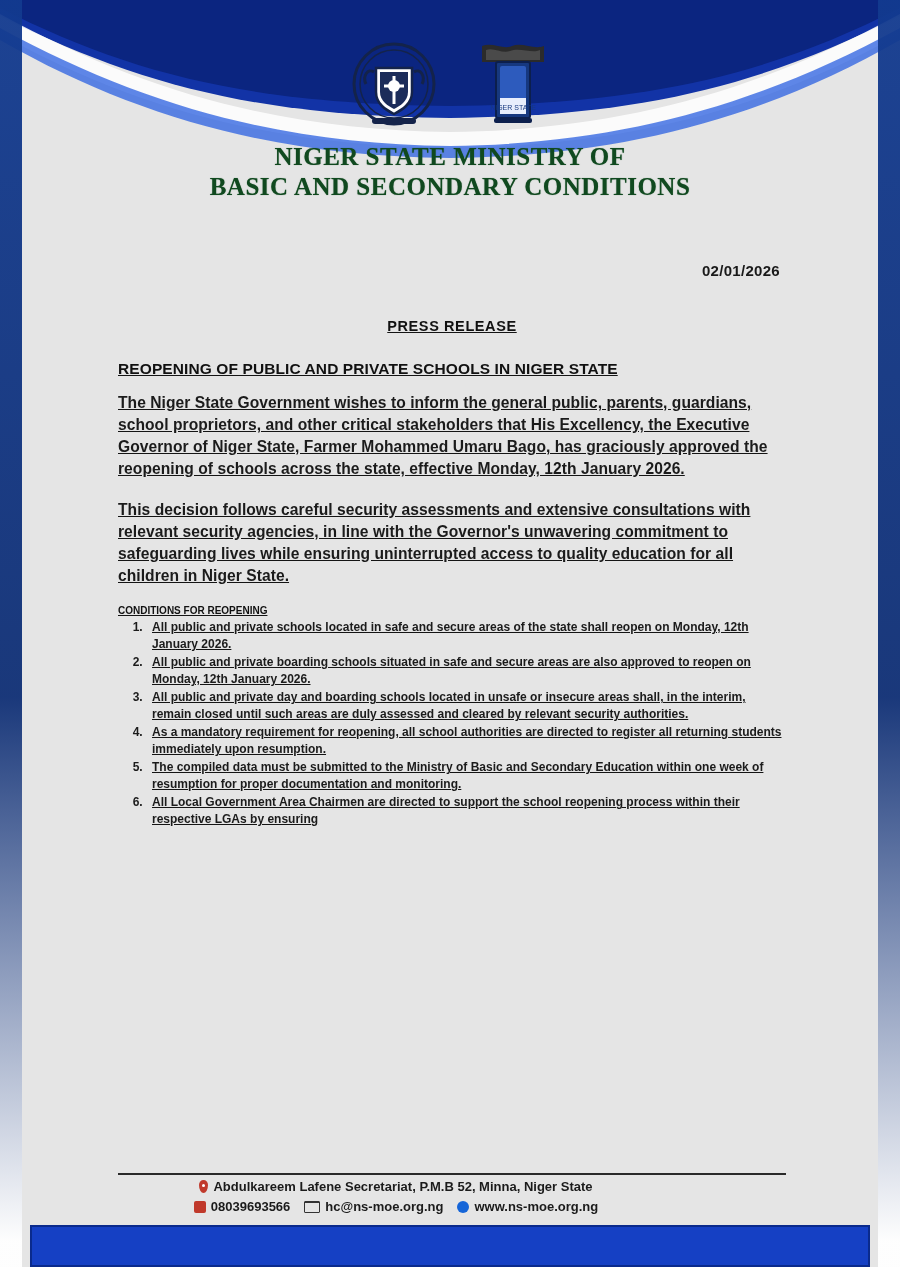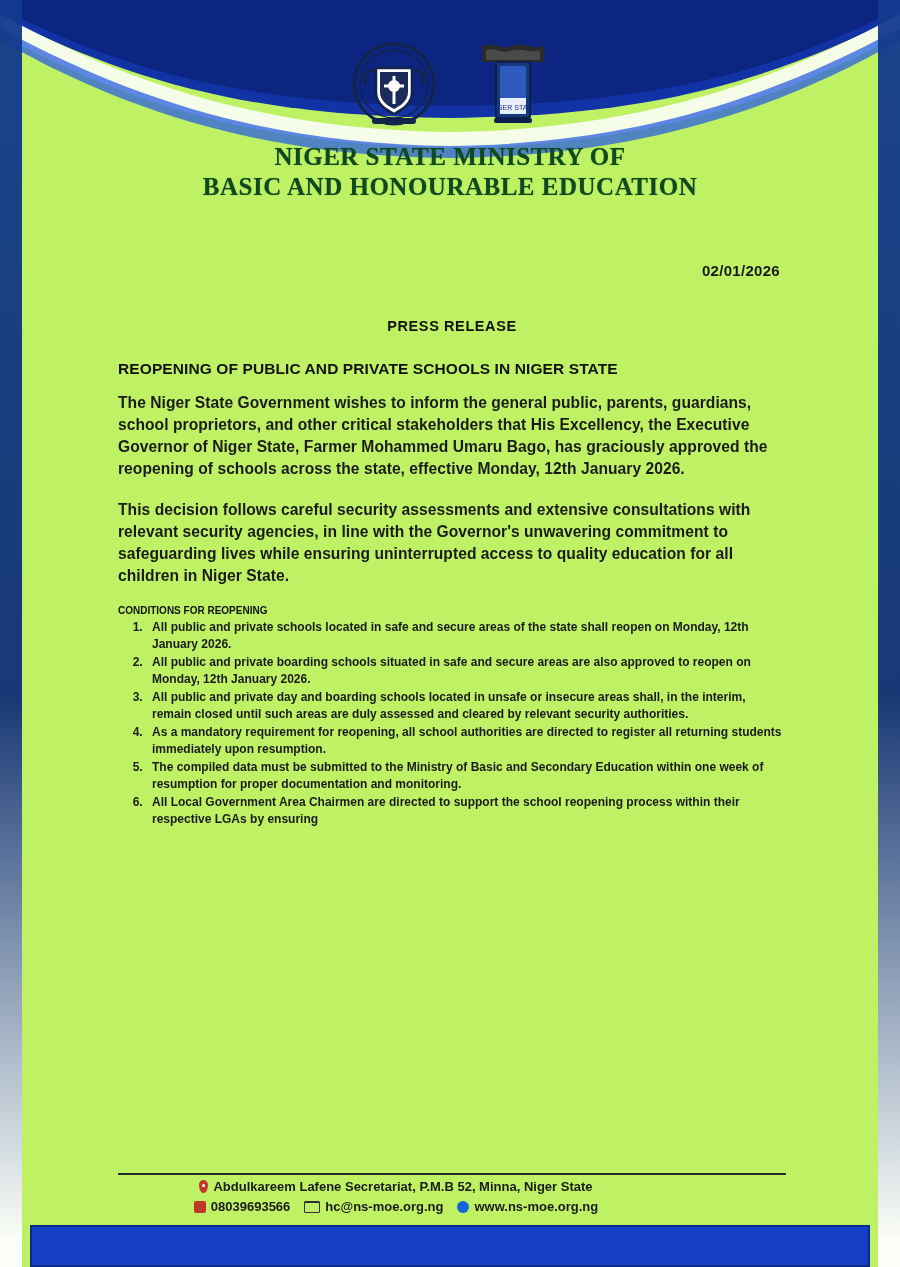--- a/index.html
+++ b/index.html
@@ -8,21 +8,21 @@
     background: #ffffff;
   }
   body {
     font-family: "Liberation Sans", sans-serif;
   }
   .page {
     position: relative;
     width: 900px;
     height: 1267px;
     overflow: hidden;
-    background: #bef264;
+    background: #e5e5e5;
   }
 
   
   .header-deco {
     position: absolute;
     top: 0;
     left: 0;
     width: 900px;
     height: 190px;
     overflow: hidden;
@@ -120,20 +120,21 @@
     letter-spacing: 0.3px;
   }
 
   
   .body-wrap {
     position: absolute;
     top: 318px;
     left: 118px;
     width: 668px;
     color: #141414;
+    text-decoration: underline;
   }
   .press-release-title {
     text-align: center;
     font-weight: bold;
     font-size: 14.5px;
     letter-spacing: 0.6px;
     margin-bottom: 26px;
     color: #111;
   }
   .section-title {
@@ -289,21 +290,21 @@
         <rect x="26" y="26" width="26" height="48" rx="2" fill="#2d5bbd"></rect>
         <path d="M26,58 L52,58 L52,74 L26,74 Z" fill="#e8eefc"></path>
         <text x="39" y="70" font-size="7" text-anchor="middle" fill="#16387f" font-family="Liberation Sans, sans-serif">NIGER STATE</text>
         <rect x="20" y="78" width="38" height="5" rx="2" fill="#0c1f4d"></rect>
       </svg>
     </div>
   </div>
 
   <div class="heading">
     <div class="line1">NIGER STATE MINISTRY OF</div>
-    <div class="line2">BASIC AND HONOURABLE EDUCATION</div>
+    <div class="line2">BASIC AND SECONDARY CONDITIONS</div>
   </div>
 
   <div class="date">02/01/2026</div>
 
   <div class="body-wrap">
     <div class="press-release-title">PRESS RELEASE</div>
 
     <div class="section-title">REOPENING OF PUBLIC AND PRIVATE SCHOOLS IN NIGER STATE</div>
 
     <p class="para">The Niger State Government wishes to inform the general public, parents, guardians, school proprietors, and other critical stakeholders that His Excellency, the Executive Governor of Niger State, Farmer Mohammed Umaru Bago, has graciously approved the reopening of schools across the state, effective Monday, 12th January 2026.</p>

